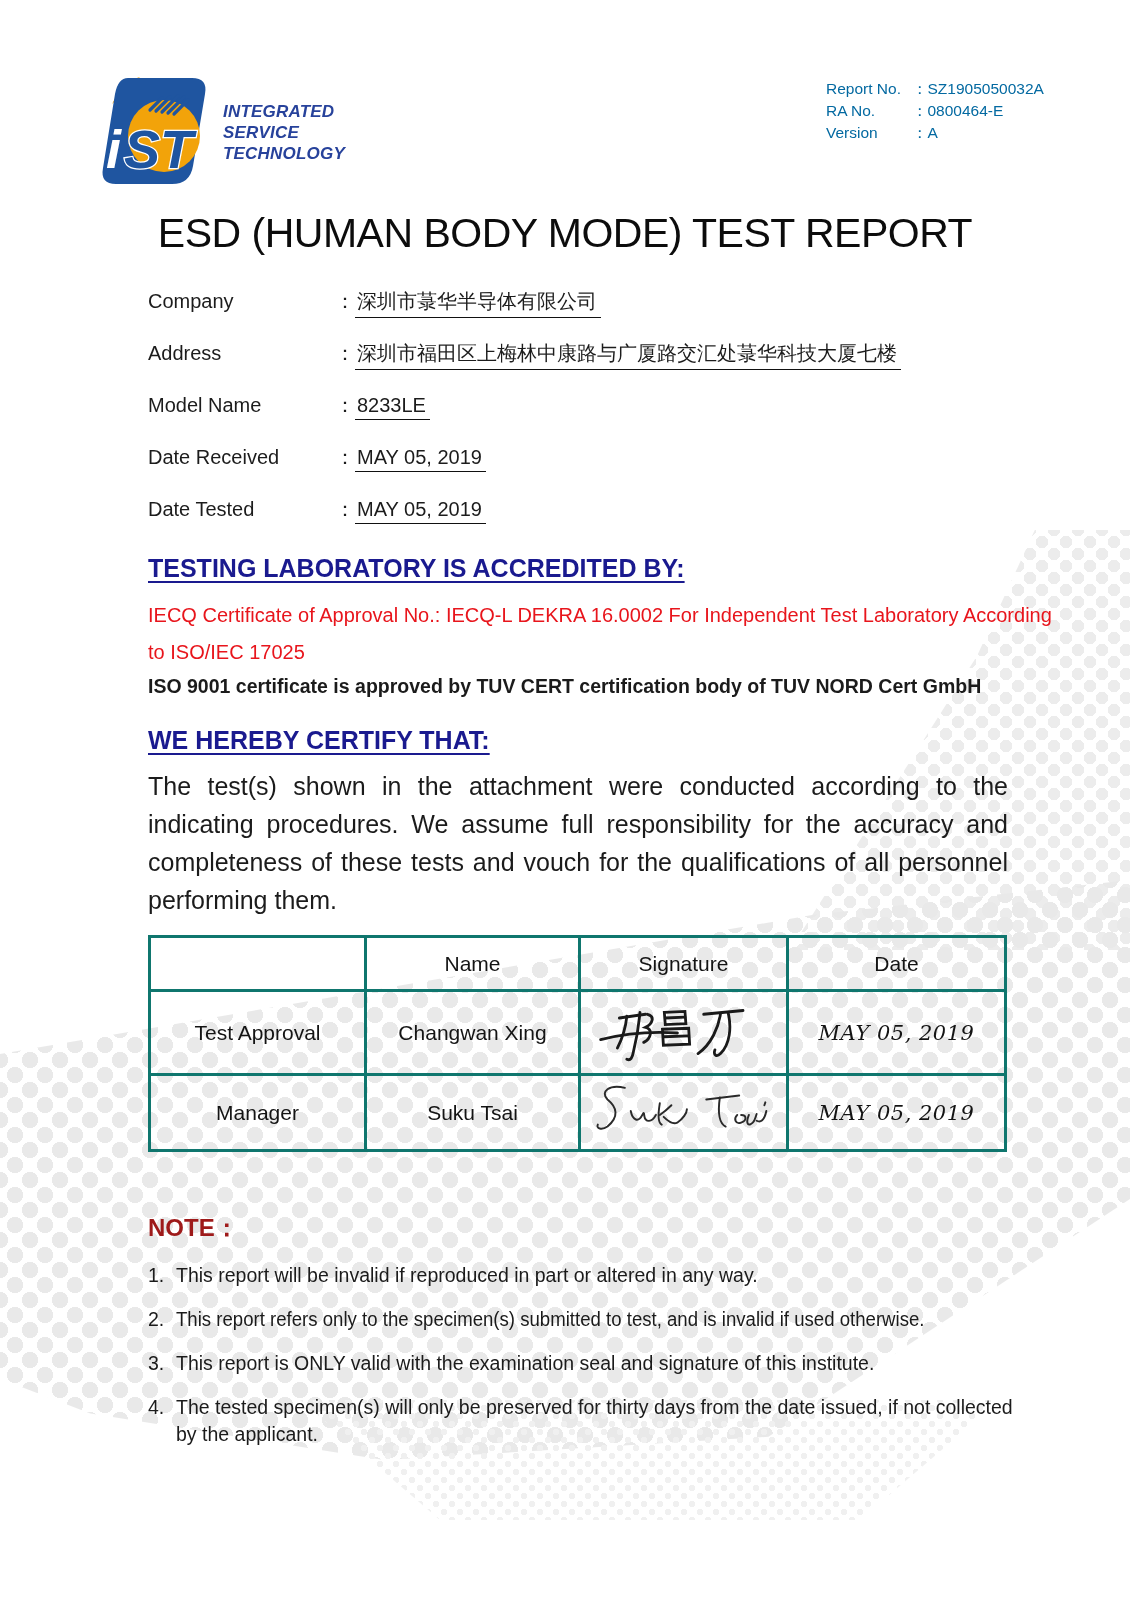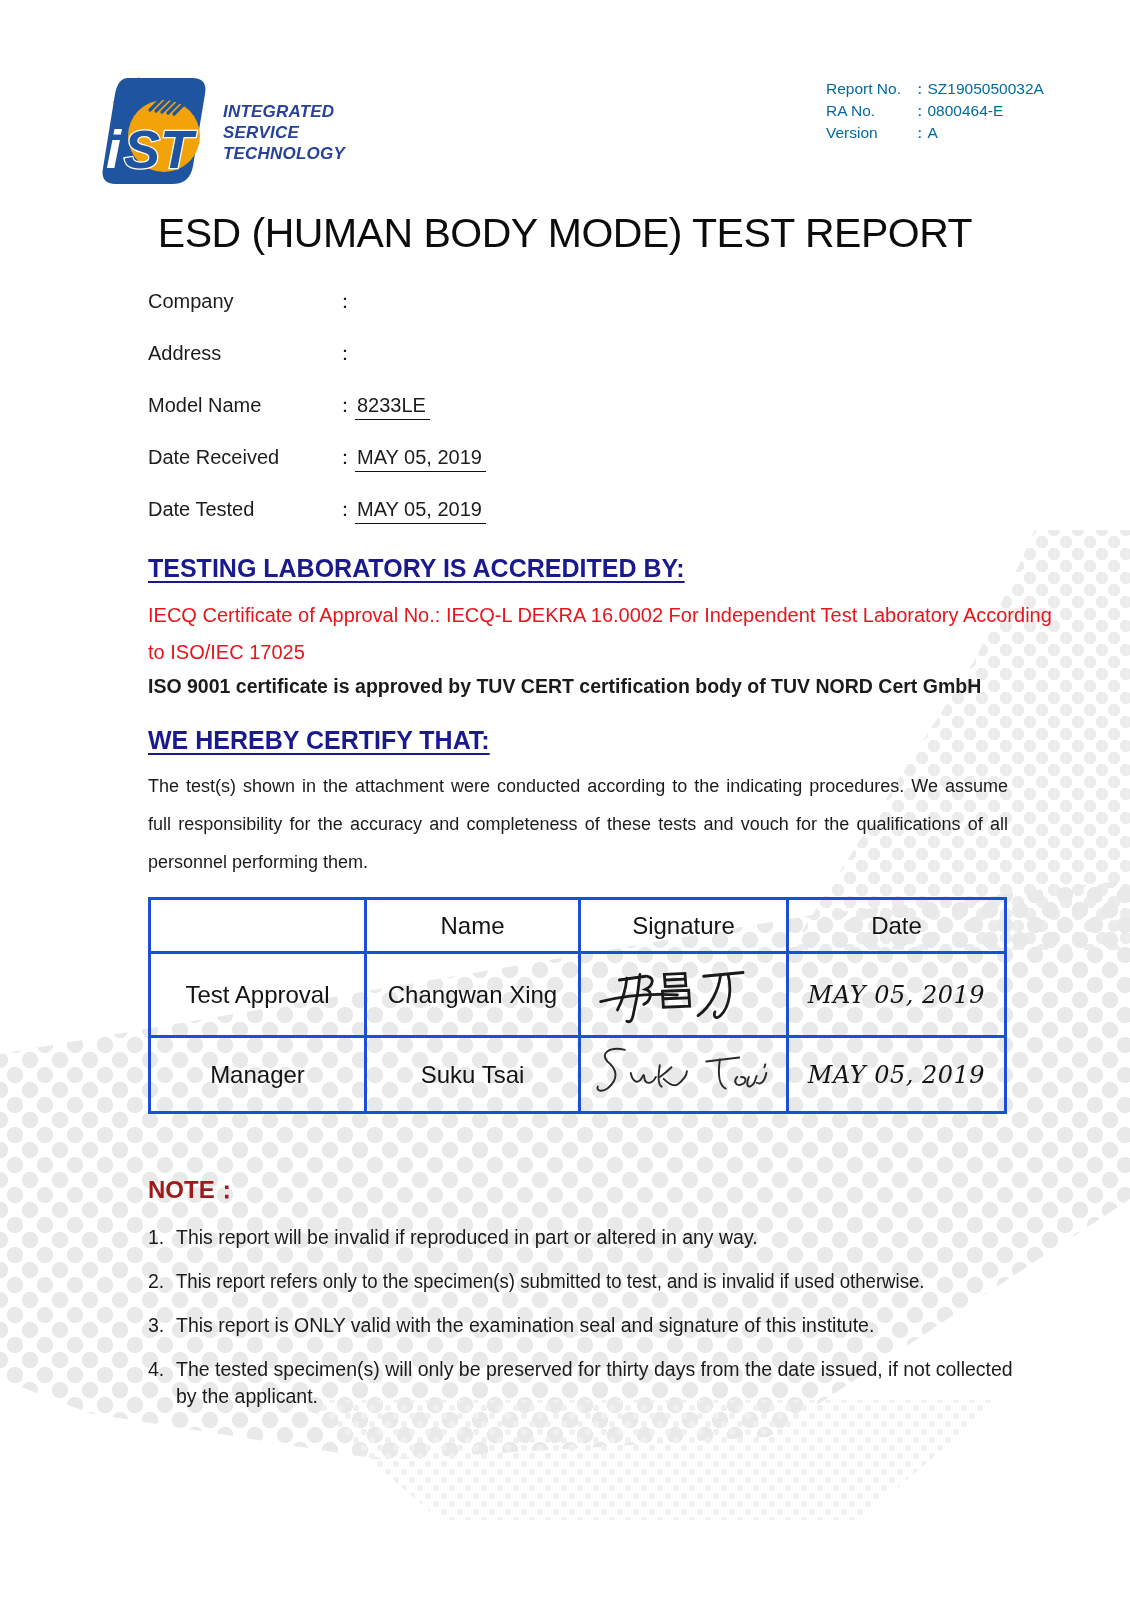--- a/index.html
+++ b/index.html
@@ -57,26 +57,26 @@
   
   .main{position:absolute;left:148px;top:288px;width:915px;}
   .field-row{display:flex;align-items:baseline;height:30px;margin-bottom:22px;font-size:20px;}
   .field-label{width:187px;flex:none;}
   .field-value{border-bottom:1.5px solid #111;padding:0 4px 2px 2px;}
   .cjk{font-family:"Liberation Serif",serif;}
   .sec-heading{margin-top:28px;font-size:25px;font-weight:bold;color:var(--heading-navy);
     text-decoration:underline;text-decoration-thickness:2px;text-underline-offset:4px;}
   .red-par{margin-top:14px;width:915px;font-size:20px;line-height:37px;color:var(--accent-red);}
   .black-line{margin-top:4px;font-size:19.5px;color:#1b1b1b;font-weight:bold;}
-  .certify-par{margin-top:12px;width:860px;font-size:18px;line-height:38px;
+  .certify-par{margin-top:12px;width:860px;font-size:25px;line-height:38px;
     text-align:justify;color:#1b1b1b;}
   
   table.sig{margin-top:16px;border-collapse:collapse;width:856px;table-layout:fixed;}
-  table.sig td,table.sig th{border:3px solid #1d4ed8;text-align:center;vertical-align:middle;
-    font-size:24px;font-weight:normal;padding:0;background:transparent;color:#141414;}
+  table.sig td,table.sig th{border:3px solid #0f766e;text-align:center;vertical-align:middle;
+    font-size:21px;font-weight:normal;padding:0;background:transparent;color:#141414;}
   tr.hdr{height:54px;} tr.r1{height:84px;} tr.r2{height:76px;}
   .date-cell{font-family:"DejaVu Serif",serif;font-style:italic;font-weight:600;
     font-size:19px;letter-spacing:.5px;color:#222;}
   .sig-svg{display:block;margin:0 auto;}
   
   .note-heading{margin-top:60px;font-size:24px;font-weight:bold;color:var(--note-red);}
   .notes{margin-top:18px;width:880px;}
   .note-item{display:flex;margin-bottom:17px;font-size:19.5px;line-height:27px;color:#1b1b1b;}
   .note-num{width:28px;flex:none;}
   .note-text{flex:1;}
@@ -136,24 +136,26 @@
       </div>
     </div>
 
     <div class="title">ESD (HUMAN BODY MODE) TEST REPORT</div>
 
     <div class="main">
 
       <div class="field-row">
         <span class="field-label">Company</span>
         <span>：</span>
+        <span class="field-value cjk">深圳市菉华半导体有限公司</span>
       </div>
       <div class="field-row">
         <span class="field-label">Address</span>
         <span>：</span>
+        <span class="field-value cjk">深圳市福田区上梅林中康路与广厦路交汇处菉华科技大厦七楼</span>
       </div>
       <div class="field-row">
         <span class="field-label">Model Name</span>
         <span>：</span>
         <span class="field-value">8233LE</span>
       </div>
       <div class="field-row">
         <span class="field-label">Date Received</span>
         <span>：</span>
         <span class="field-value">MAY 05, 2019</span>

